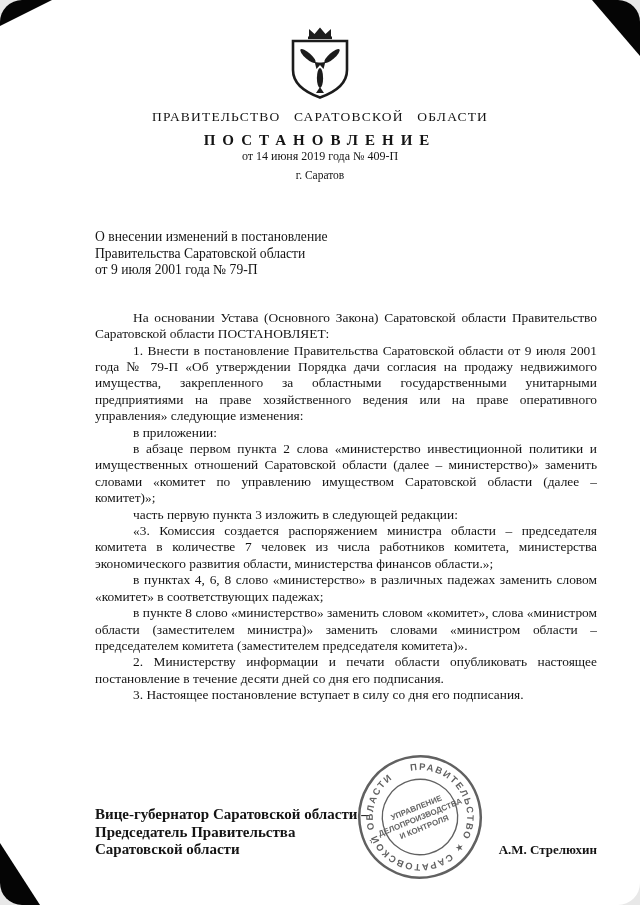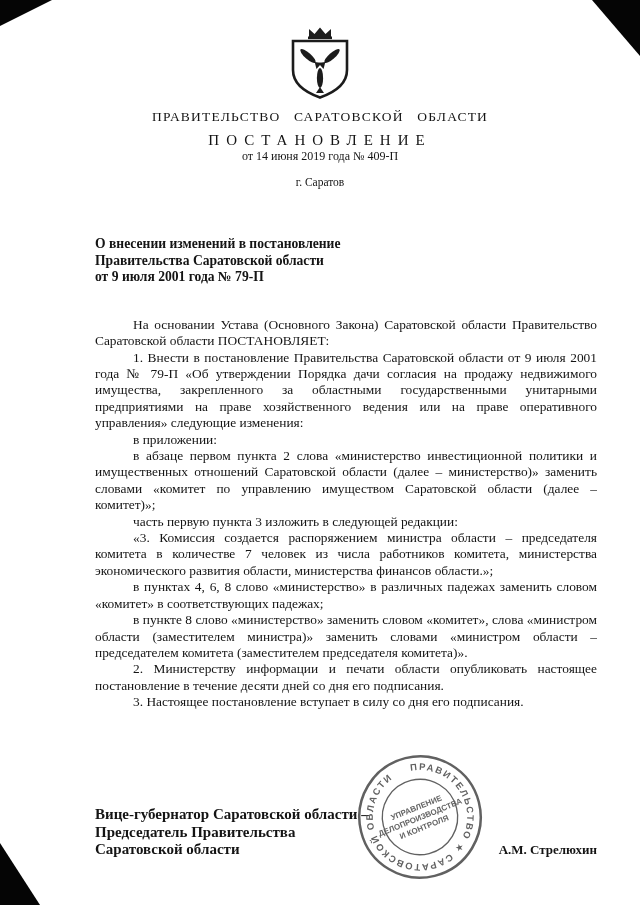--- a/index.html
+++ b/index.html
@@ -4,43 +4,44 @@
 <style>
   html,body{margin:0;padding:0;background:#e8e8e8;}
   .page{
     position:relative;
     width:640px;height:905px;
     margin:0 auto;
     background:#ffffff;
     overflow:hidden;
     font-family:"Liberation Serif","DejaVu Serif",serif;
     color:#141414;
+    border-radius:22px;
   }
   
   .corner{position:absolute;width:0;height:0;}
   .corner.tl{top:0;left:0;border-top:26px solid #050505;border-right:52px solid transparent;}
   .corner.tr{top:0;right:0;border-top:56px solid #050505;border-left:48px solid transparent;}
   .corner.bl{bottom:0;left:0;border-bottom:62px solid #050505;border-right:40px solid transparent;}
 
   .emblem{display:block;margin:26px auto 0 auto;width:68px;height:74px;}
 
   .org-name{
     text-align:center;margin-top:9px;
     font-size:13.5px;letter-spacing:1.2px;word-spacing:9px;
   }
   .doc-type{
     text-align:center;margin-top:7px;
-    font-size:15px;font-weight:normal;letter-spacing:7px;
+    font-size:15px;font-weight:bold;letter-spacing:7px;
   }
   .date-line{text-align:center;font-size:12px;}
-  .city-line{text-align:center;margin-top:12px;font-size:11.5px;}
+  .city-line{text-align:center;margin-top:5px;font-size:11.5px;}
 
   .content{margin:48px 43px 0 95px;}
   .subject div{
-    font-weight:bold;font-size:13.6px;line-height:16.6px;
+    font-weight:normal;font-size:13.6px;line-height:16.6px;
   }
   .body-text{margin-top:31px;}
   .body-text p{
     margin:0;
     font-size:13.4px;line-height:16.4px;
     text-align:justify;text-indent:38px;
   }
 
   .sig-block{
     position:absolute;left:95px;right:43px;top:806px;

